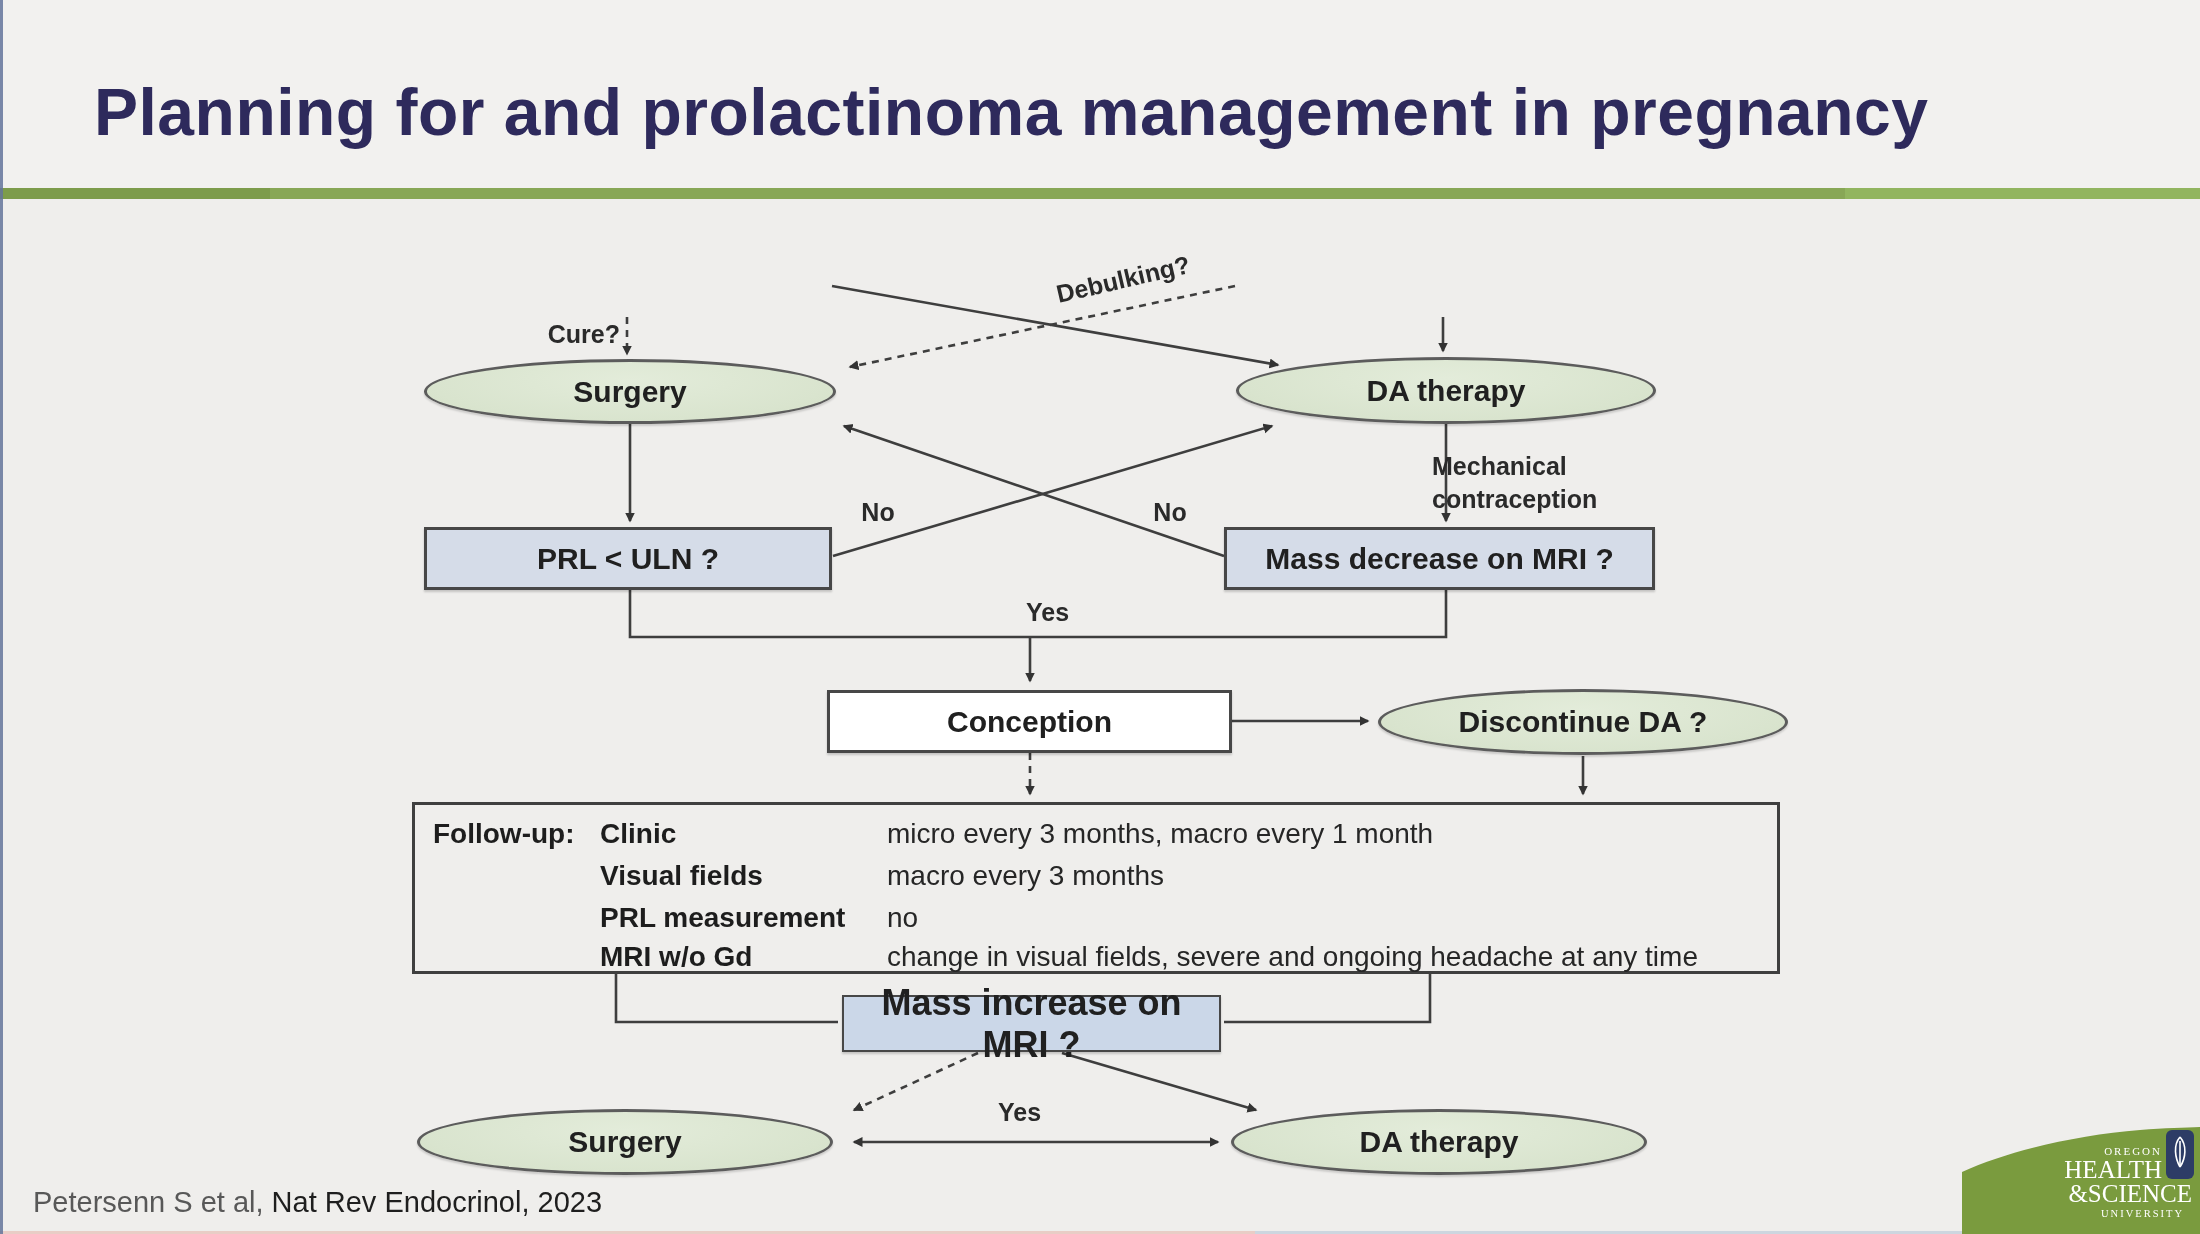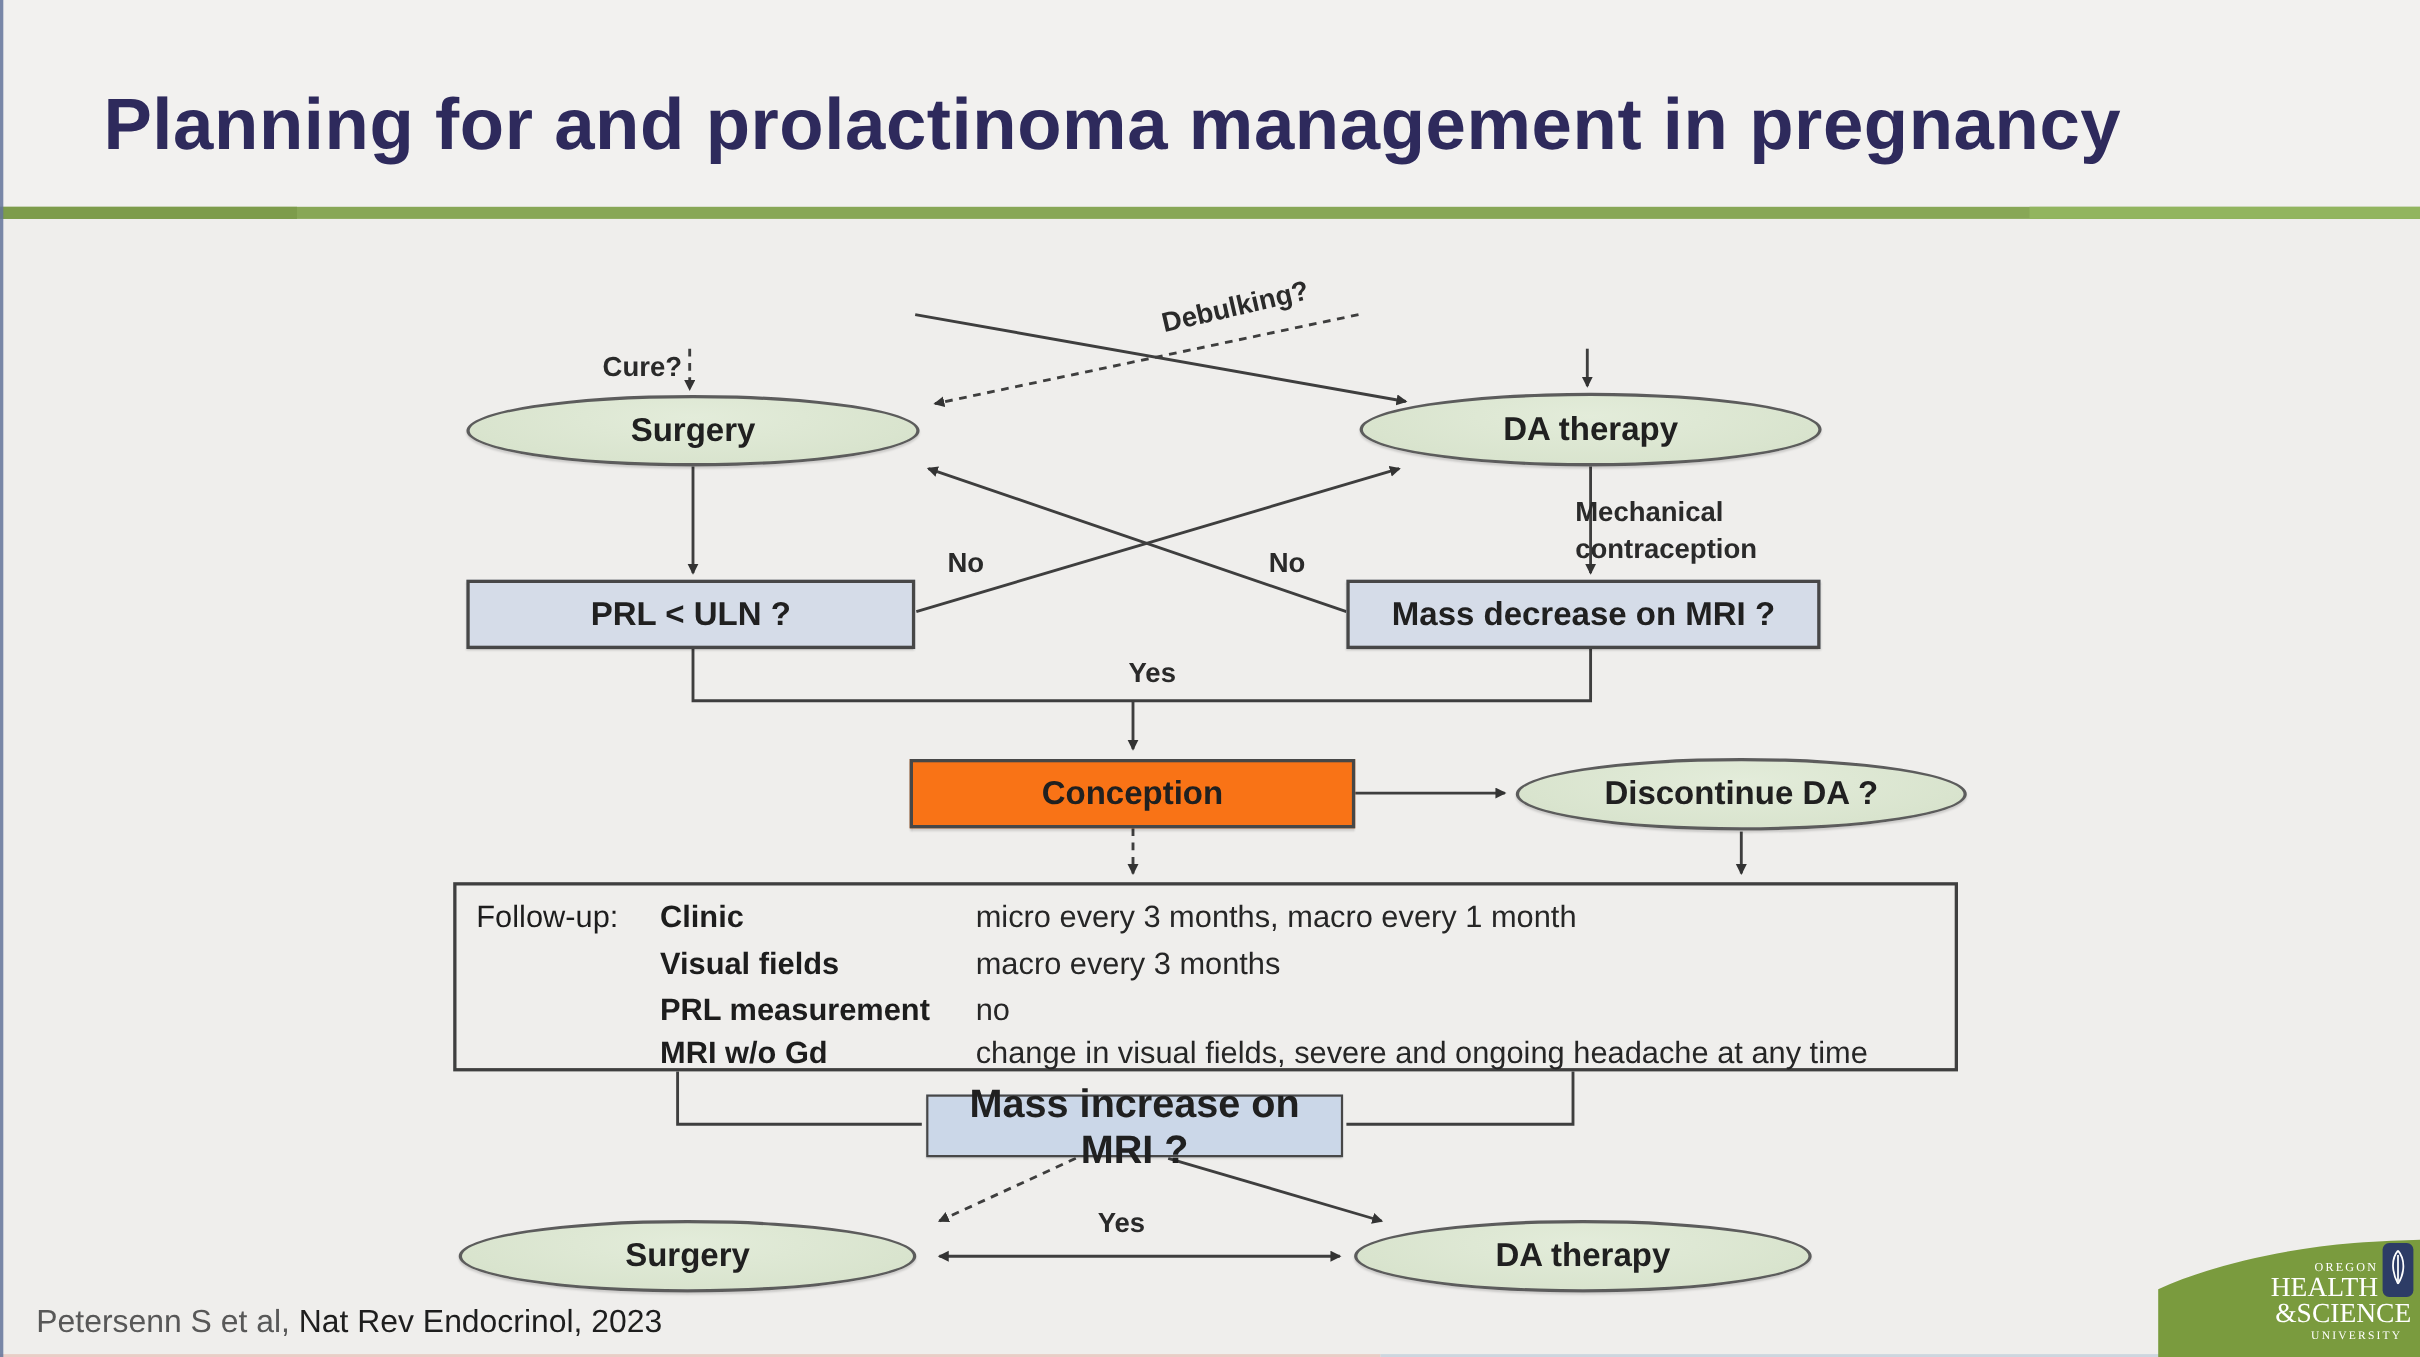--- a/index.html
+++ b/index.html
@@ -12,28 +12,28 @@
   .divider .seg-r{position:absolute;left:1845px;top:0;width:355px;height:11px;background:#92b55f;}
   .pagetitle{position:absolute;left:80px;top:74px;width:2060px;font-size:66px;font-weight:bold;
          color:#2e2a5c;letter-spacing:.5px;white-space:nowrap;margin-left:14px;}
   svg.edges{position:absolute;left:0;top:0;}
   .node{position:absolute;display:flex;align-items:center;justify-content:center;
         font-weight:bold;color:#202020;font-size:30px;box-sizing:border-box;text-align:center;}
   .rect{border:3px solid #474747;box-shadow:0 2px 2px rgba(0,0,0,.18);}
   .rect-gray{background:#d8d8d6;}
   .rect-blue{background:#d5dce8;}
   .rect-blue2{background:#cbd7e8;border-width:2.5px;font-size:36px;}
-  .rect-tan{background:#f97316;}
+  .rect-tan{background:#ffffff;}
   .ellipse{border:3px solid #5c5c5c;border-radius:50%;
            background:radial-gradient(ellipse at 50% 30%, #e3ecda 0%, #d9e4ce 70%, #d3dfc6 100%);
            box-shadow:0 2px 2px rgba(0,0,0,.15);}
   .elabel{position:absolute;font-size:25px;font-weight:600;color:#2a2a2a;white-space:nowrap;}
   .fu-box{position:absolute;left:412px;top:802px;width:1368px;height:172px;
           border:3px solid #3f3f3f;box-sizing:border-box;}
-  .fu-title{position:absolute;left:18px;font-size:28px;font-weight:normal;color:#1d1d1d;white-space:nowrap;}
+  .fu-title{position:absolute;left:18px;font-size:28px;font-weight:bold;color:#1d1d1d;white-space:nowrap;}
   .fu-label{position:absolute;left:185px;font-size:28px;font-weight:bold;color:#1d1d1d;white-space:nowrap;}
   .fu-value{position:absolute;left:472px;font-size:28px;font-weight:normal;color:#262626;white-space:nowrap;}
   .r0{top:13px;} .r1{top:55px;} .r2{top:97px;} .r3{top:136px;}
   .citation{position:absolute;left:33px;top:1186px;font-size:29px;white-space:nowrap;}
   .cit-gray{color:#585858;} .cit-dark{color:#1e1e1e;}
   .bottomline-l{position:absolute;left:0;bottom:0;width:1255px;height:3px;background:#e9cdc6;}
   .bottomline-r{position:absolute;left:1255px;bottom:0;width:945px;height:3px;background:#cdd6df;}
   .logo{position:absolute;left:1940px;top:1115px;}
 </style>
 </head>

